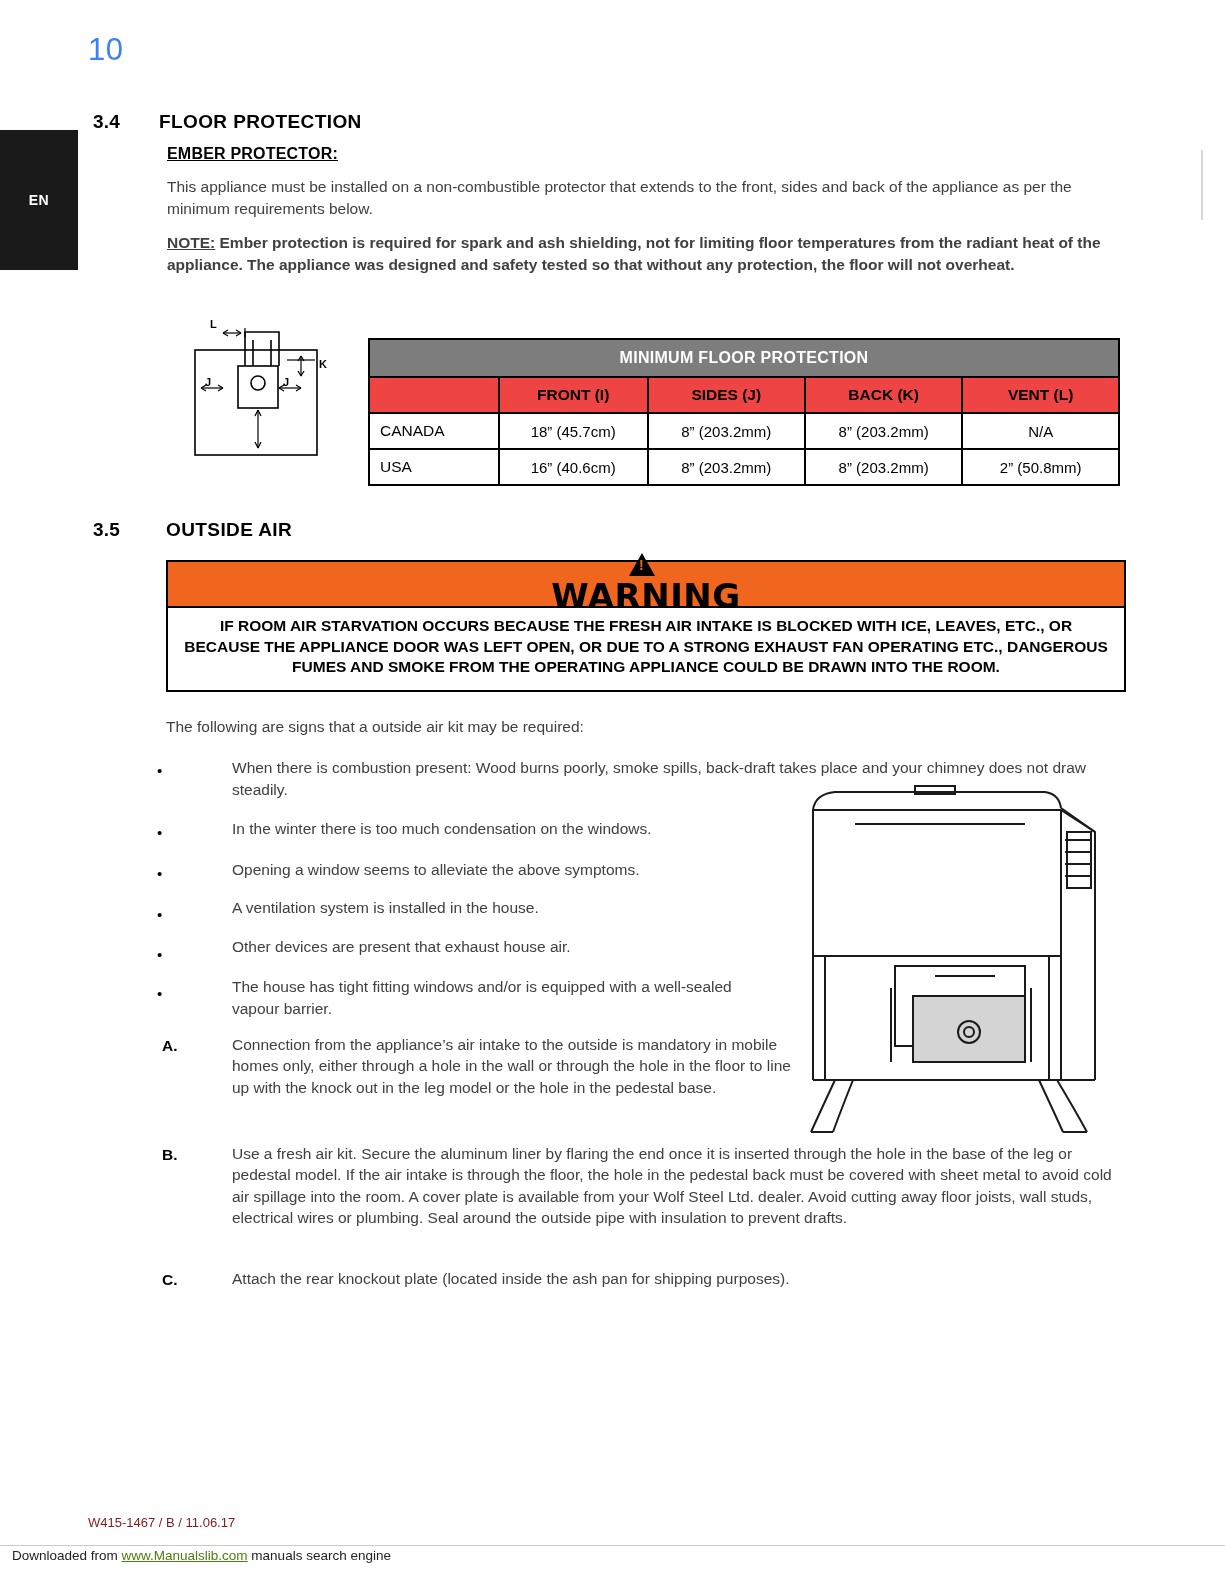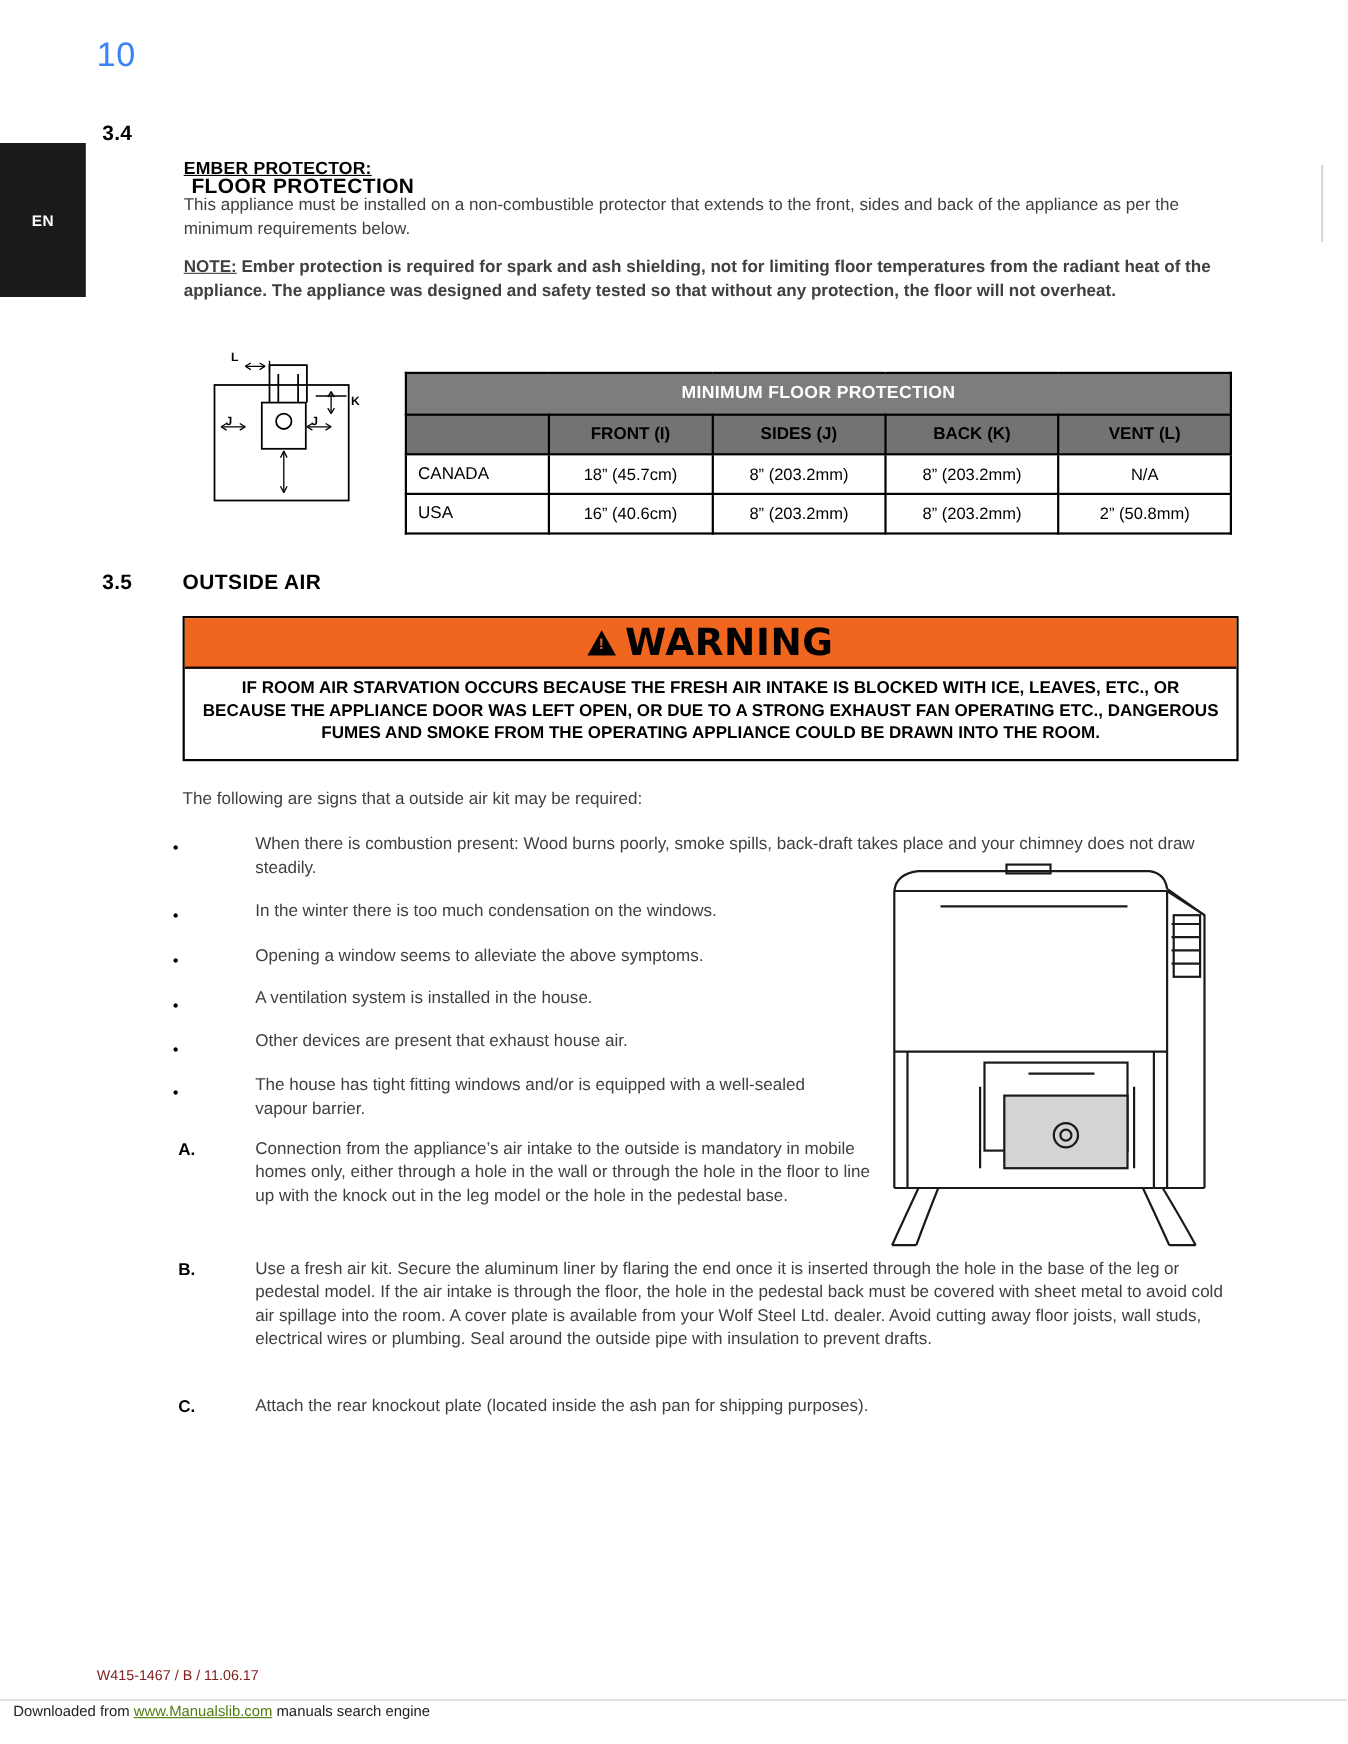--- a/index.html
+++ b/index.html
@@ -110,21 +110,21 @@
   .fp-table .title-row th {
     background: #7d7d7d;
     color: #ffffff;
     font-weight: bold;
     font-size: 16px;
     letter-spacing: 0.3px;
     height: 28px;
     margin-top: 48px;
   }
   .fp-table .head-row th {
-    background: #737373;
+    background: #ef4444;
     font-weight: bold;
     font-size: 15.5px;
   }
   .fp-table td.region {
     text-align: left;
     padding-left: 10px;
     font-size: 15.5px;
   }
   
   .warn-box {
@@ -135,20 +135,21 @@
     border: 2px solid #000;
     box-sizing: border-box;
   }
   .warn-bar {
     background: #f0661f;
     height: 44px;
     display: flex;
     align-items: center;
     justify-content: center;
     border-bottom: 2px solid #000;
+    flex-direction: column;
   }
   .warn-bar .tri {
     width: 0; height: 0;
     border-left: 13px solid transparent;
     border-right: 13px solid transparent;
     border-bottom: 23px solid #000;
     position: relative;
     margin-right: 8px;
   }
   .warn-bar .tri::after {
@@ -227,21 +228,21 @@
 <body>
 
 <div class="page">
 
   <div class="page-number">10</div>
 
   <div class="lang-tab">EN</div>
   <div class="right-rule"></div>
 
   <div class="sec-num" style="left:93px; top:111px;">3.4</div>
-  <div class="sec-title" style="left:174px; top:111px;margin-top:48px;">FLOOR PROTECTION</div>
+  <div class="sec-title" style="left:159px; top:111px;">FLOOR PROTECTION</div>
 
   <div class="sub-head" style="left:167px; top:145px;">EMBER PROTECTOR:</div>
 
   <div class="para" style="left:167px; top:176px; width:965px;">This appliance must be installed on a non-combustible protector that extends to the front, sides and back of the appliance as per the minimum requirements below.</div>
 
   <div class="para" style="left:167px; top:232px; width:945px;">
     <span class="note-label">NOTE:</span>
     <span style="font-weight:bold;">Ember protection is required for spark and ash shielding, not for limiting floor temperatures from the radiant heat  of the appliance. The appliance was designed and safety tested so that without any protection, the floor will not overheat.</span>
   </div>
 

